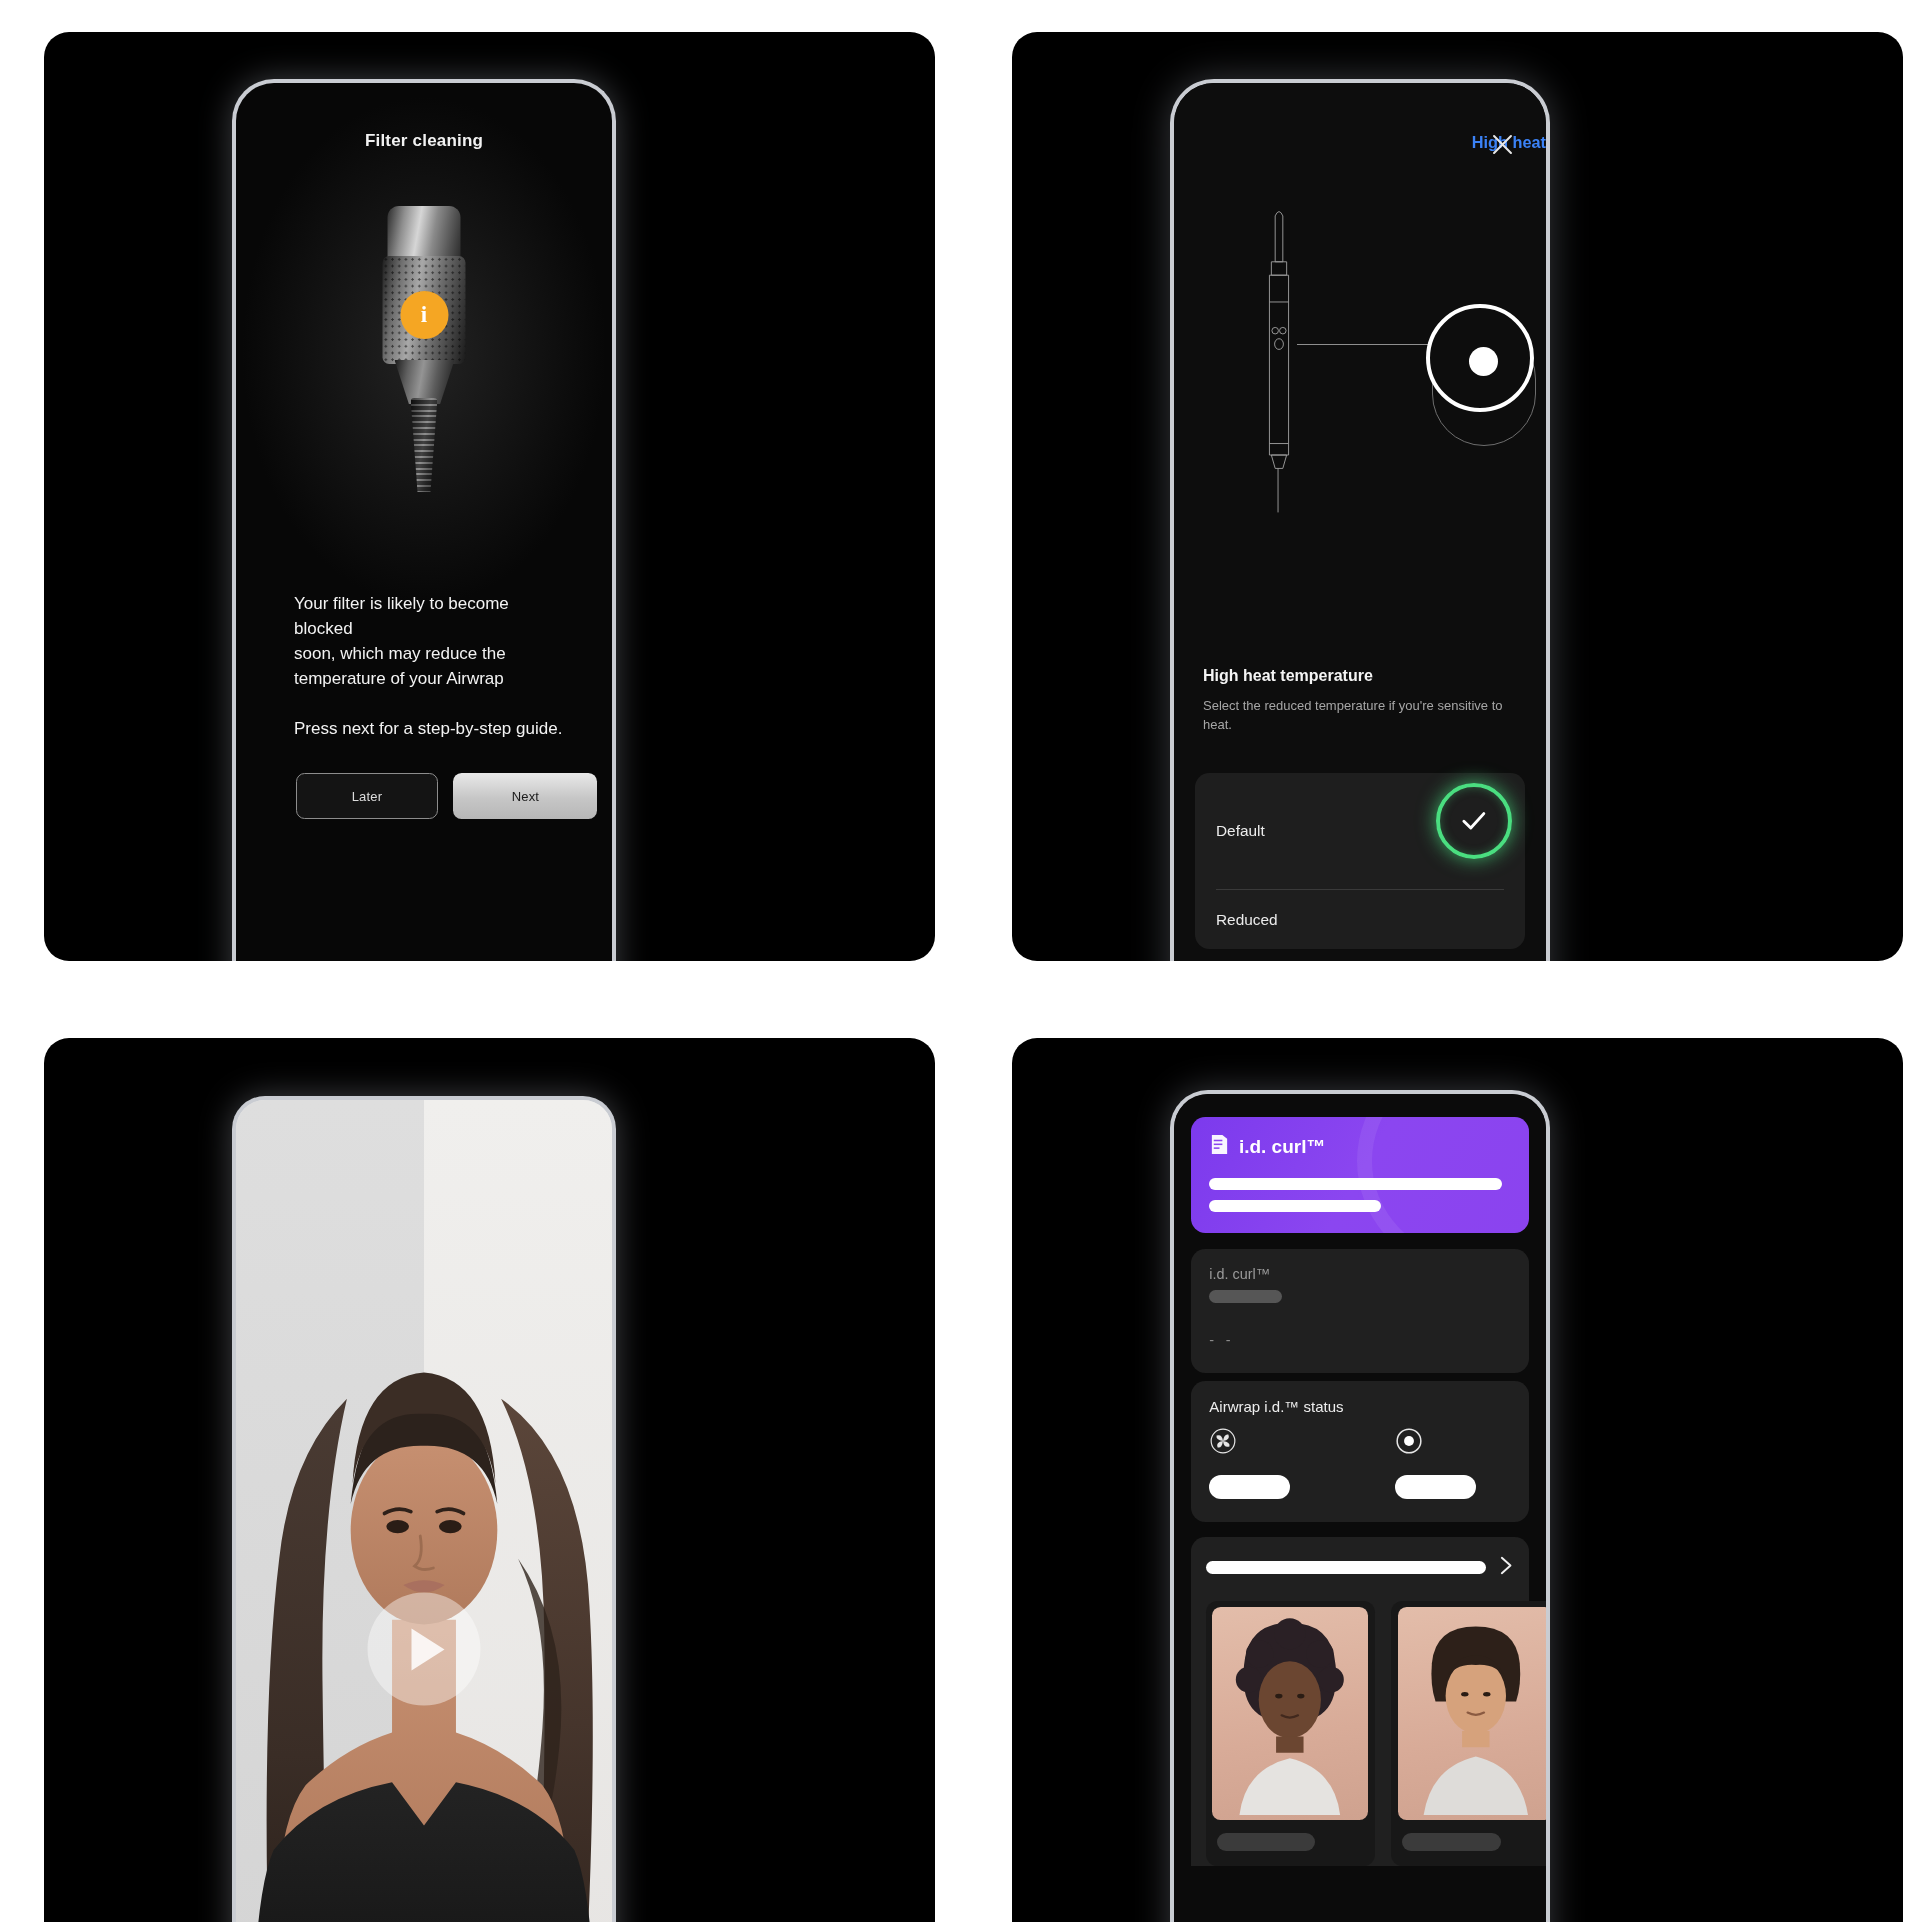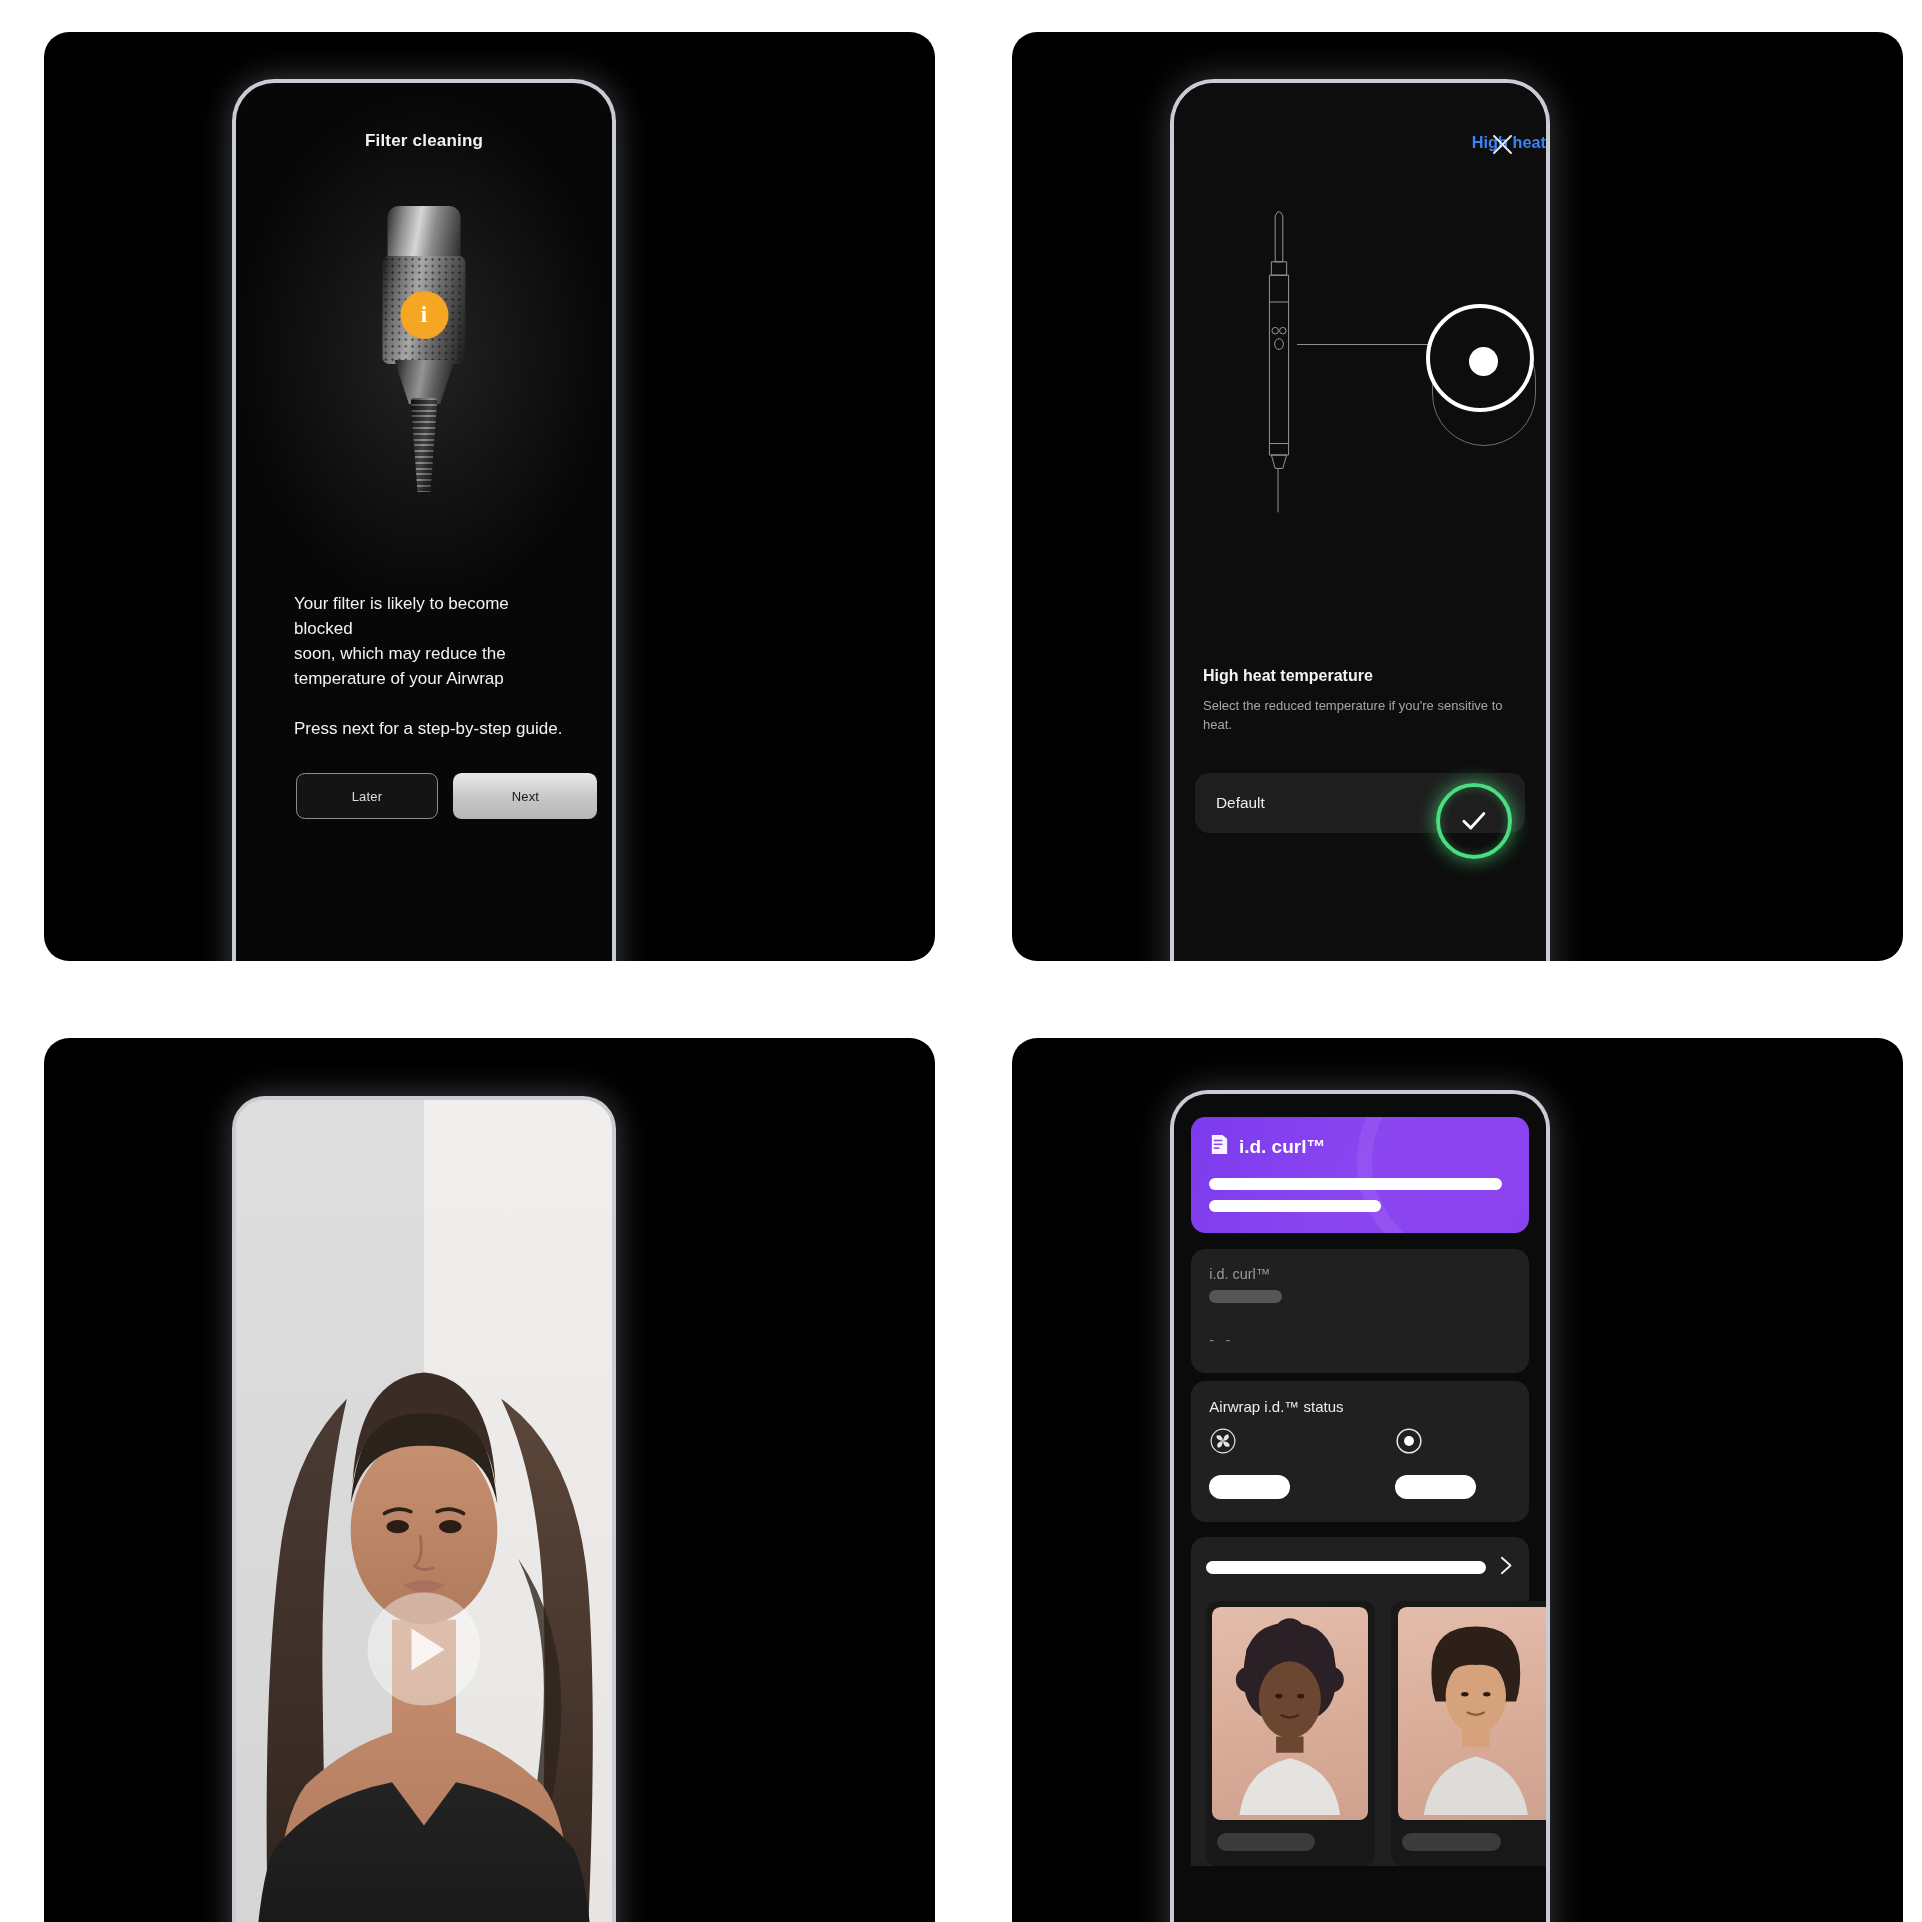--- a/index.html
+++ b/index.html
@@ -88,21 +88,21 @@
     border:4.8px solid #ffffff; border-radius:50%; background:#0d0d0d; }
   .dial-dot { position:absolute; left:39px; top:39px; width:29px; height:29px;
     border-radius:50%; background:#fff; }
 
   .p2-sec { position:absolute; left:29px; right:29px; top:584px; }
   .p2-h { color:#f4f4f4; font-size:16px; font-weight:700; }
   .p2-p { color:#a6a6a6; font-size:13px; line-height:1.5; margin-top:10.6px; }
 
   .opts { position:absolute; left:21px; right:21px; top:690px;
     background:#1e1e1e; border-radius:14.4px; padding:0 21px; }
-  .opt { height:60px; display:flex; align-items:center; color:#ececec; font-size:15.4px; }
+  .opt { height:60px; display:flex; align-items:center; color:#ececec; font-size:15.4px;margin-top:28px; }
   .opt.div { border-top:1px solid #3a3a3a; }
   .check-ring { position:absolute; right:13.4px; top:9.6px; width:76px; height:76px;
     border:4.8px solid #4ade80; border-radius:50%;
     box-shadow:0 0 19px rgba(74,222,128,.75), inset 0 0 9.6px rgba(74,222,128,.35);
     display:flex; align-items:center; justify-content:center; }
 
   
   .p3 .phone { left:188px; top:58px; width:384px; height:951px;
     border-radius:33px 33px 0 0; border-bottom:none; background:#e8e8e8;
     box-shadow:0 0 33px rgba(215,220,232,.30); }
@@ -235,20 +235,21 @@
           </div>
         </div>
 
         <div class="p2-sec">
           <div class="p2-h">High heat temperature</div>
           <div class="p2-p">Select the reduced temperature if you're sensitive to heat.</div>
         </div>
 
         <div class="opts">
           <div class="opt">Default</div>
+          <div class="opt div">Reduced</div>
           <div class="check-ring">
             <svg width="33" height="33" viewBox="0 0 24 24" fill="none" stroke="#ffffff" stroke-width="2.1" stroke-linecap="round" stroke-linejoin="round">
               <path d="M5 12.5 L10 17.5 L19.5 7"></path>
             </svg>
           </div>
         </div>
 
       </div>
     </div>
   </div>

